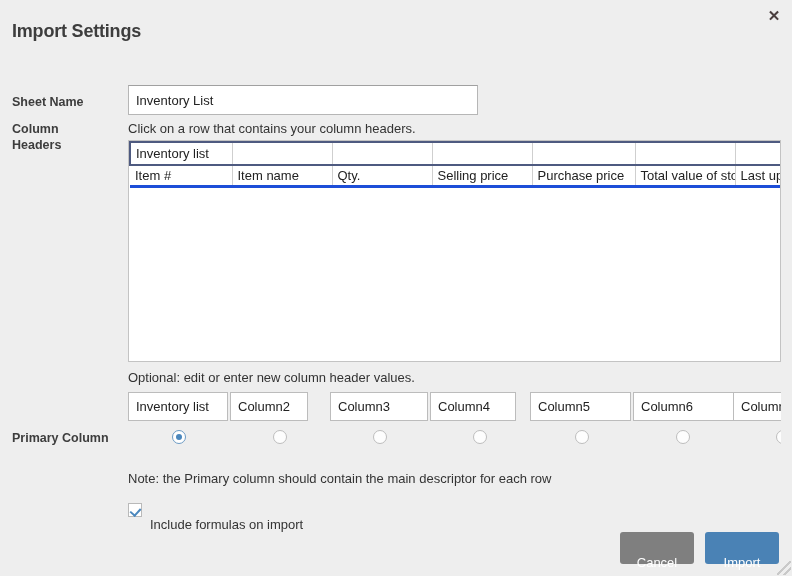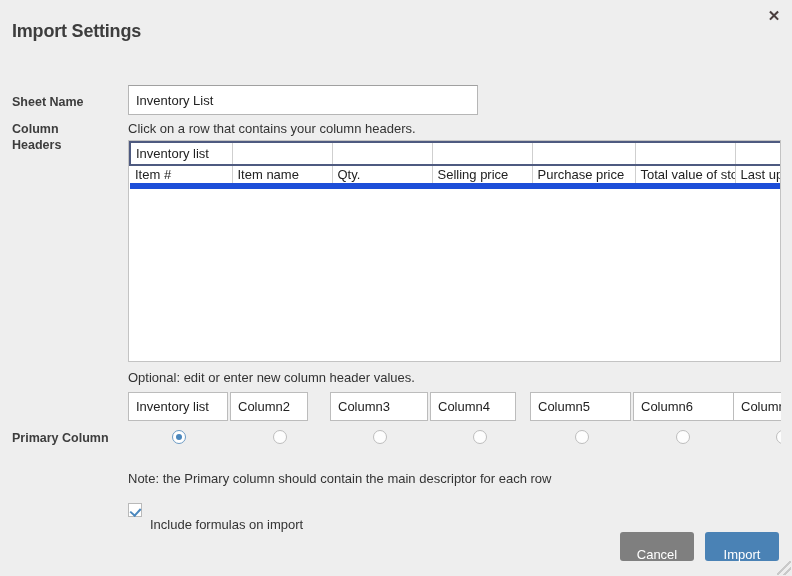--- a/index.html
+++ b/index.html
@@ -109,21 +109,21 @@
     border-collapse: collapse;
     table-layout: fixed;
     width: 752px;
     font-size: 13px;
     color: #222222;
   }
   #preview-table td {
     height: 21px;
     padding: 1px 5px;
     border-right: 1px solid #cfcfcf;
-    border-bottom: 6px solid #1d4ed8;
+    border-bottom: 3px solid #1d4ed8;
     white-space: nowrap;
     overflow: hidden;
     background: #ffffff;
     box-sizing: border-box;
   }
   #preview-table tr.selected-row td {
     border-top: 2px solid #4e5a80;
     border-bottom: 2px solid #4e5a80;
     height: 23px;
   }
@@ -236,21 +236,21 @@
     height: 29px;
     box-sizing: border-box;
     border: none;
     border-radius: 3px;
     color: #ffffff;
     font-family: "Liberation Sans", sans-serif;
     font-size: 13px;
     cursor: pointer;
     text-align: center;
     line-height: 29px;
-    padding: 8px;
+    padding: 16px;
   }
   #cancel-button {
     left: 620px;
     width: 74px;
     background: #7f7f7f;
   }
   #import-button {
     left: 705px;
     width: 74px;
     background: #4a82b5;

